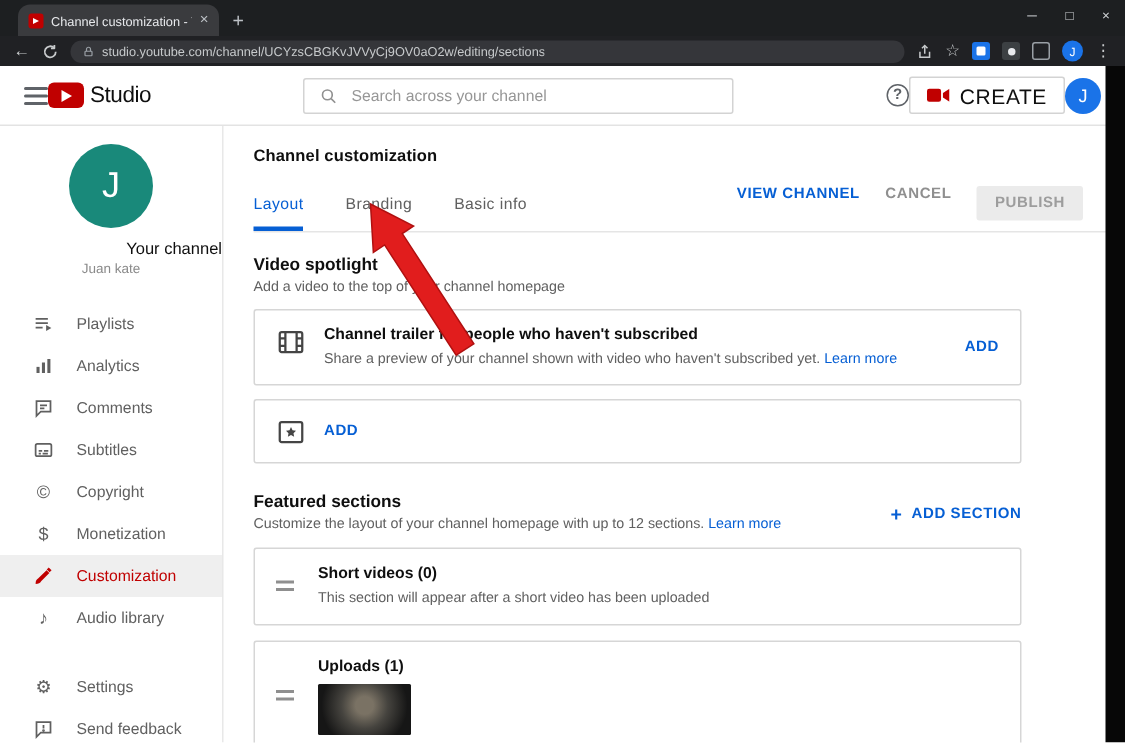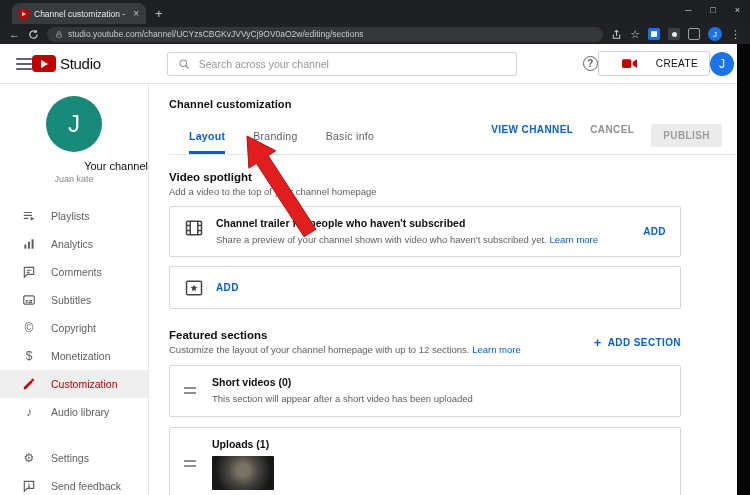--- a/index.html
+++ b/index.html
@@ -36,30 +36,30 @@
 
   
   .app-header { height:40px; background:#fff; border-bottom:1px solid #e3e3e3; display:flex; align-items:center;
                 padding:0 16px; }
   .hamb { width:16px; }
   .hamb i { display:block; height:2px; background:#5f6368; margin:3px 0; border-radius:1px; }
   .logo { display:flex; align-items:center; gap:4px; }
   .logo-mark { width:24px; height:17px; background:#c00000; border-radius:4px; display:flex; align-items:center; justify-content:center; }
   .logo-mark i { width:0; height:0; border-left:7px solid #fff; border-top:4px solid transparent; border-bottom:4px solid transparent; }
   .logo-text { font-size:15px; color:#0f0f0f; letter-spacing:-0.3px; }
-  .searchbox { width:350px; height:24px; border:1px solid #d3d3d3; border-radius:2px; background:#fff;
+  .searchbox { width:287px; height:24px; border:1px solid #d3d3d3; border-radius:2px; background:#fff;
                display:flex; align-items:center; padding:0 10px; gap:9px; margin:0 auto; }
   .searchbox input { border:none; outline:none; flex:1; font-size:10.5px; color:#333; background:transparent;
                      font-family:"Liberation Sans", sans-serif; }
   .searchbox input::placeholder { color:#969696; }
   .help-circ { width:15px; height:15px; border:1.5px solid #5f6368; border-radius:50%; color:#5f6368;
                font-size:10px; display:flex; align-items:center; justify-content:center; font-weight:bold; }
   .create-btn { height:25px; border:1px solid #d3d3d3; border-radius:2px; background:#fff; display:flex;
                 align-items:center; gap:7px; padding:0 11px; }
-  .create-btn span { font-size:10px; color:#0f0f0f; letter-spacing:0.4px;margin-left:12px; }
+  .create-btn span { font-size:14px; color:#0f0f0f; letter-spacing:0.4px; }
   .hdr-avatar { width:24px; height:24px; border-radius:50%; background:#1a73e8; color:#fff; font-size:12px;
                 display:flex; align-items:center; justify-content:center; }
 
   
   .content { display:flex; height:411px; }
   .right-strip { position:absolute; right:0; top:44px; width:13px; height:451px; background:#070707; z-index:40; }
 
   
   .sidebar { width:148px; flex:none; background:#fff; padding-top:12px; }
   .profile { text-align:center; }
@@ -74,21 +74,21 @@
                      font-size:12px; color:#606060; flex:none; }
   .nav-item.active { background:#efefef; color:#c00000; }
   .nav-item.active .nicon { color:#c00000; }
   .nav-footer { margin-top:18px; }
 
   
   .main { flex:1; background:#fff; border-left:1px solid #e8e8e8; padding:14px 0 0 20px; position:relative; min-width:0; }
   .page-title { font-size:11px; font-weight:bold; color:#0f0f0f; letter-spacing:0.1px; }
   .tabs-row { display:flex; align-items:flex-end; border-bottom:1px solid #e5e5e5; margin-top:14px; padding-right:28px; }
   .tab-item { font-size:10.5px; color:#606060; padding:6px 0 9px; margin-right:28px; letter-spacing:0.3px; border-bottom:3px solid transparent; cursor:pointer; }
-  .tab-item.active { color:#065fd4; border-bottom-color:#065fd4; font-weight:bold;margin-left:20px; }
+  .tab-item.active { color:#065fd4; border-bottom-color:#065fd4; font-weight:normal; }
   .tab-actions { margin-left:auto; display:flex; align-items:flex-start; gap:17px; padding-bottom:7px; }
   .act-blue { color:#065fd4; font-weight:bold; font-size:10px; letter-spacing:0.4px; cursor:pointer; }
   .act-gray { color:#8f8f8f; font-weight:bold; font-size:10px; letter-spacing:0.4px; cursor:pointer; }
   .publish-btn { background:#ebebeb; color:#9d9d9d; font-weight:bold; font-size:10px; letter-spacing:0.4px;
                  padding:6px 12px; border:none; border-radius:2px; }
 
   .sec-head { margin-top:16px; }
   .sec-title { font-size:11.5px; font-weight:bold; color:#0f0f0f; }
   .sec-sub { font-size:9.5px; color:#606060; margin-top:3px; }
   .learn { color:#065fd4; text-decoration:none; cursor:pointer; }

